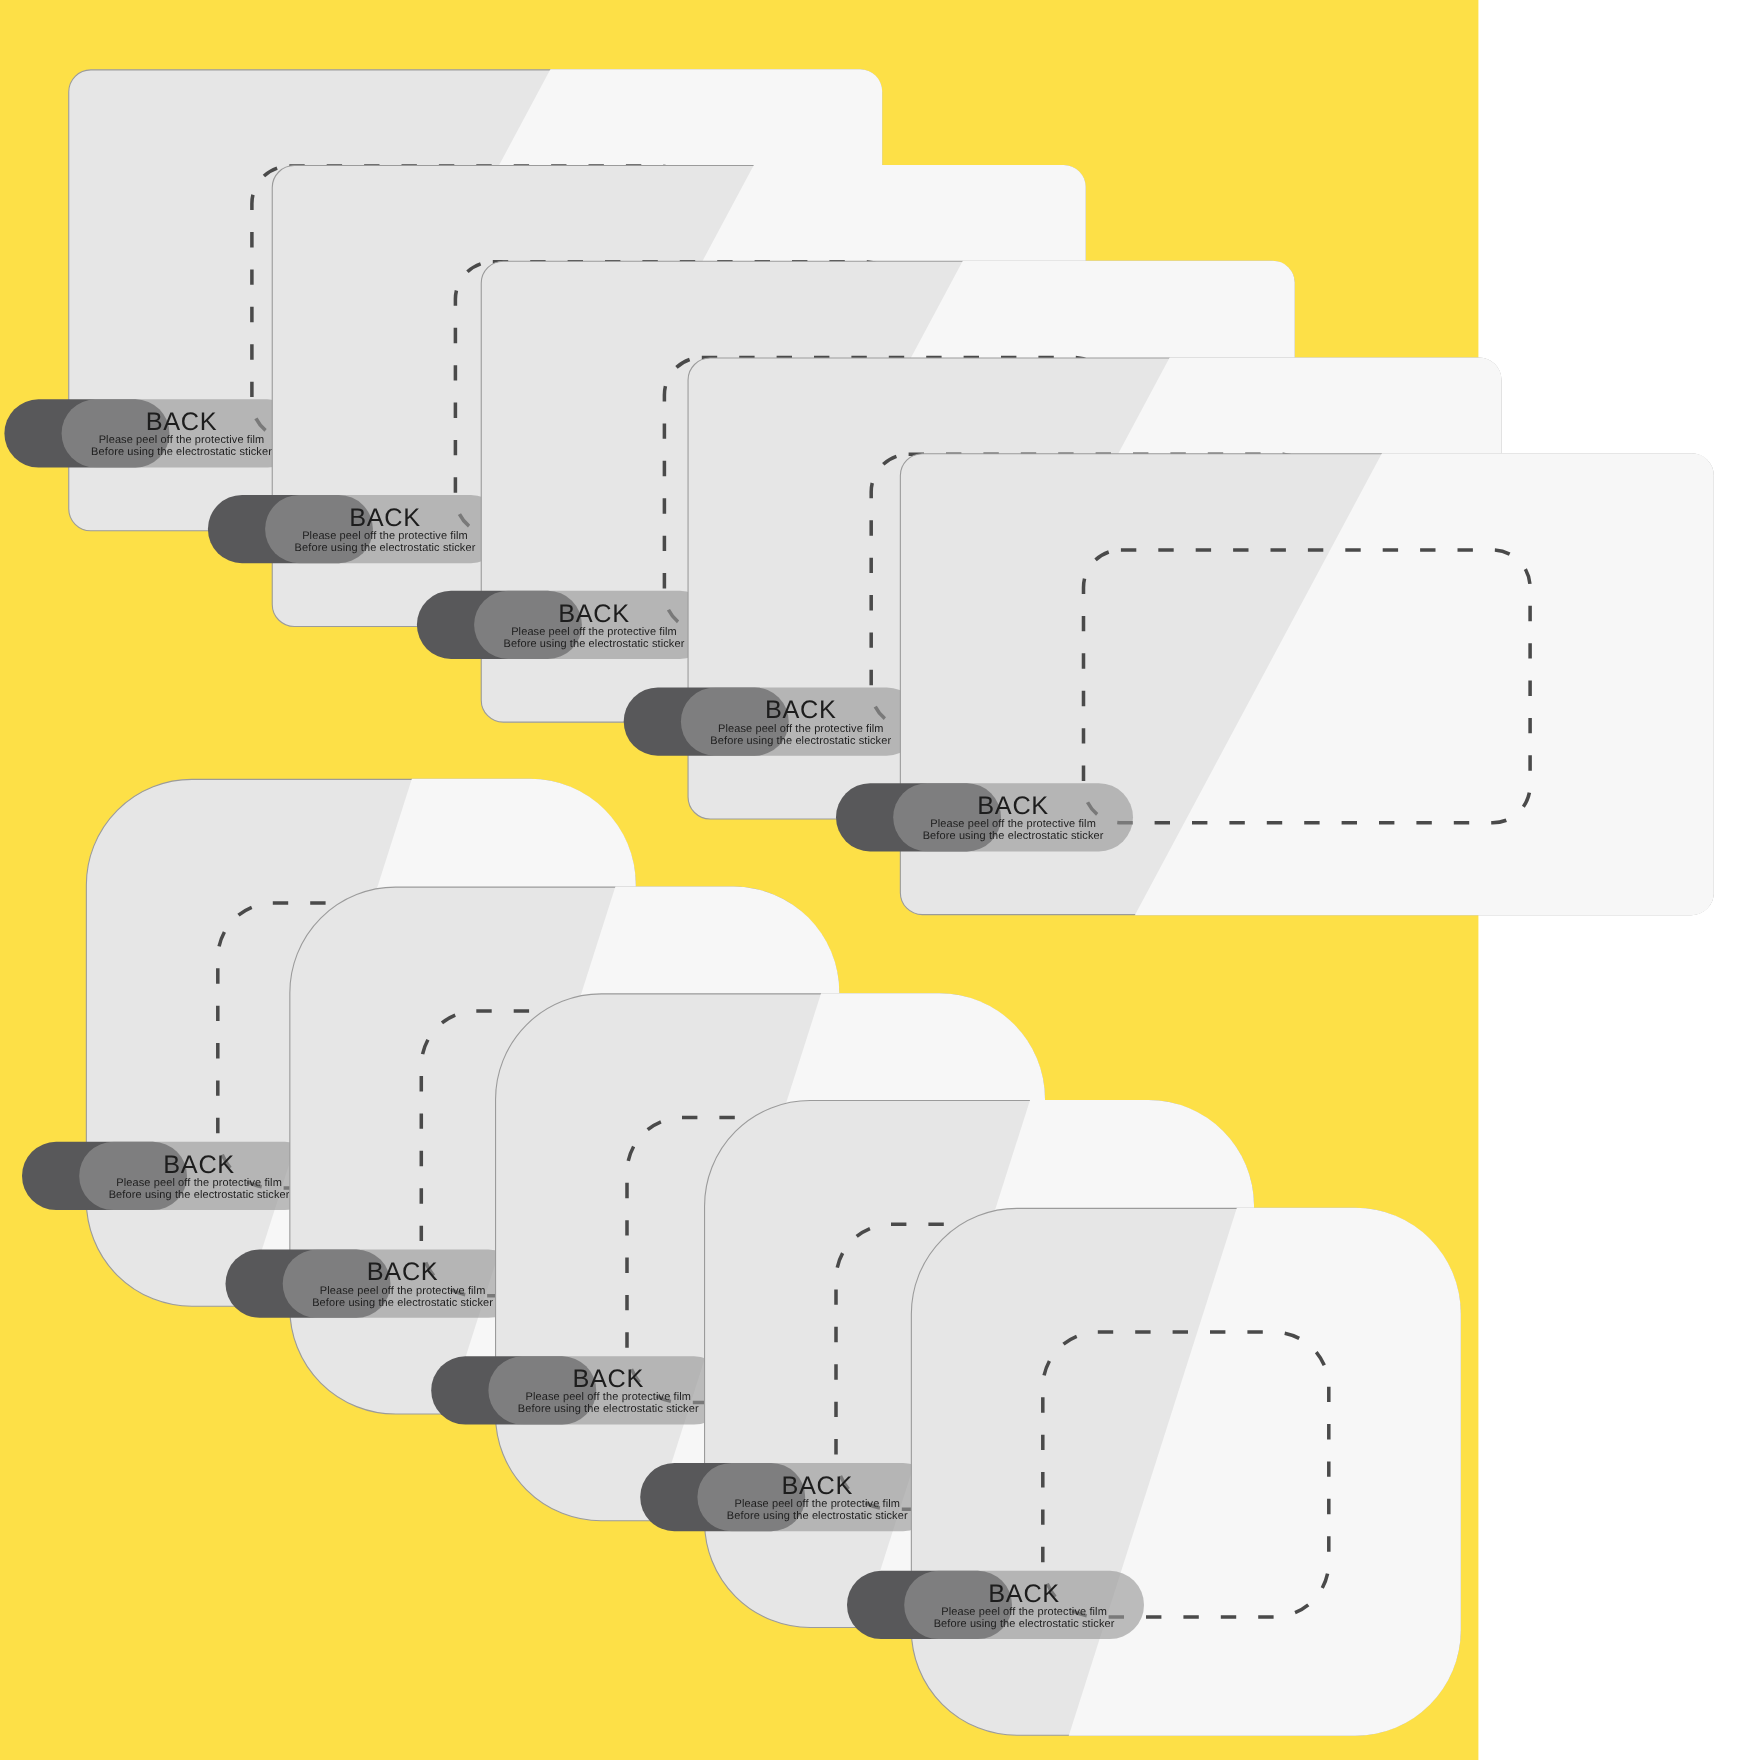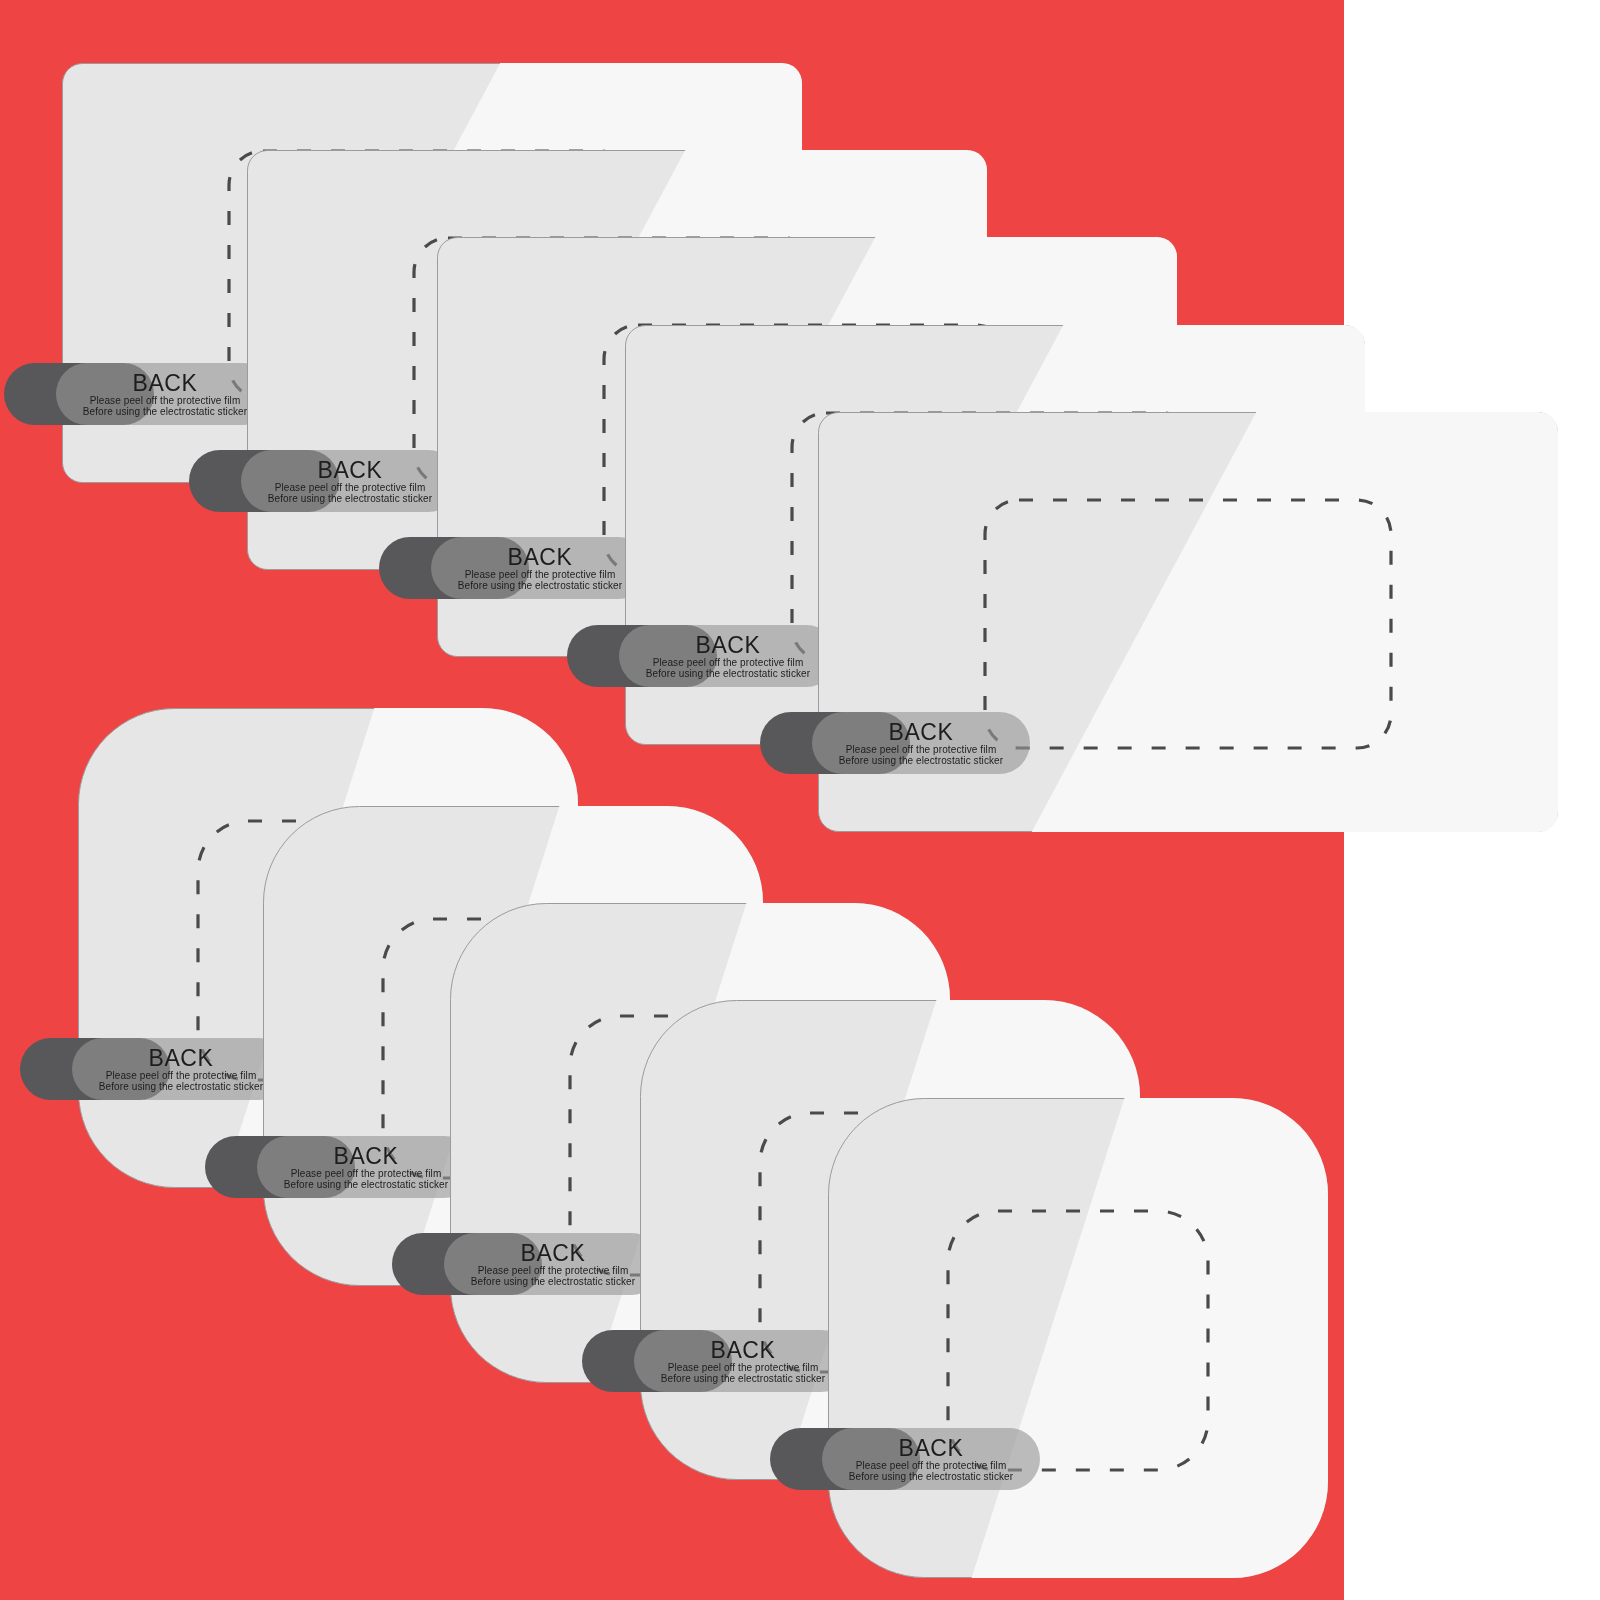--- a/index.html
+++ b/index.html
@@ -10,21 +10,21 @@
   body {
     width: 1600px;
     height: 1600px;
     font-family: "Liberation Sans", sans-serif;
     overflow: hidden;
   }
   #stage {
     position: relative;
     width: 1344px;
     height: 1600px;
-    background: #ef4444;
+    background: #fde047;
   }
   .film {
     position: absolute;
     box-sizing: border-box;
   }
   .film svg {
     position: absolute;
     left: 0;
     top: 0;
     overflow: visible;

